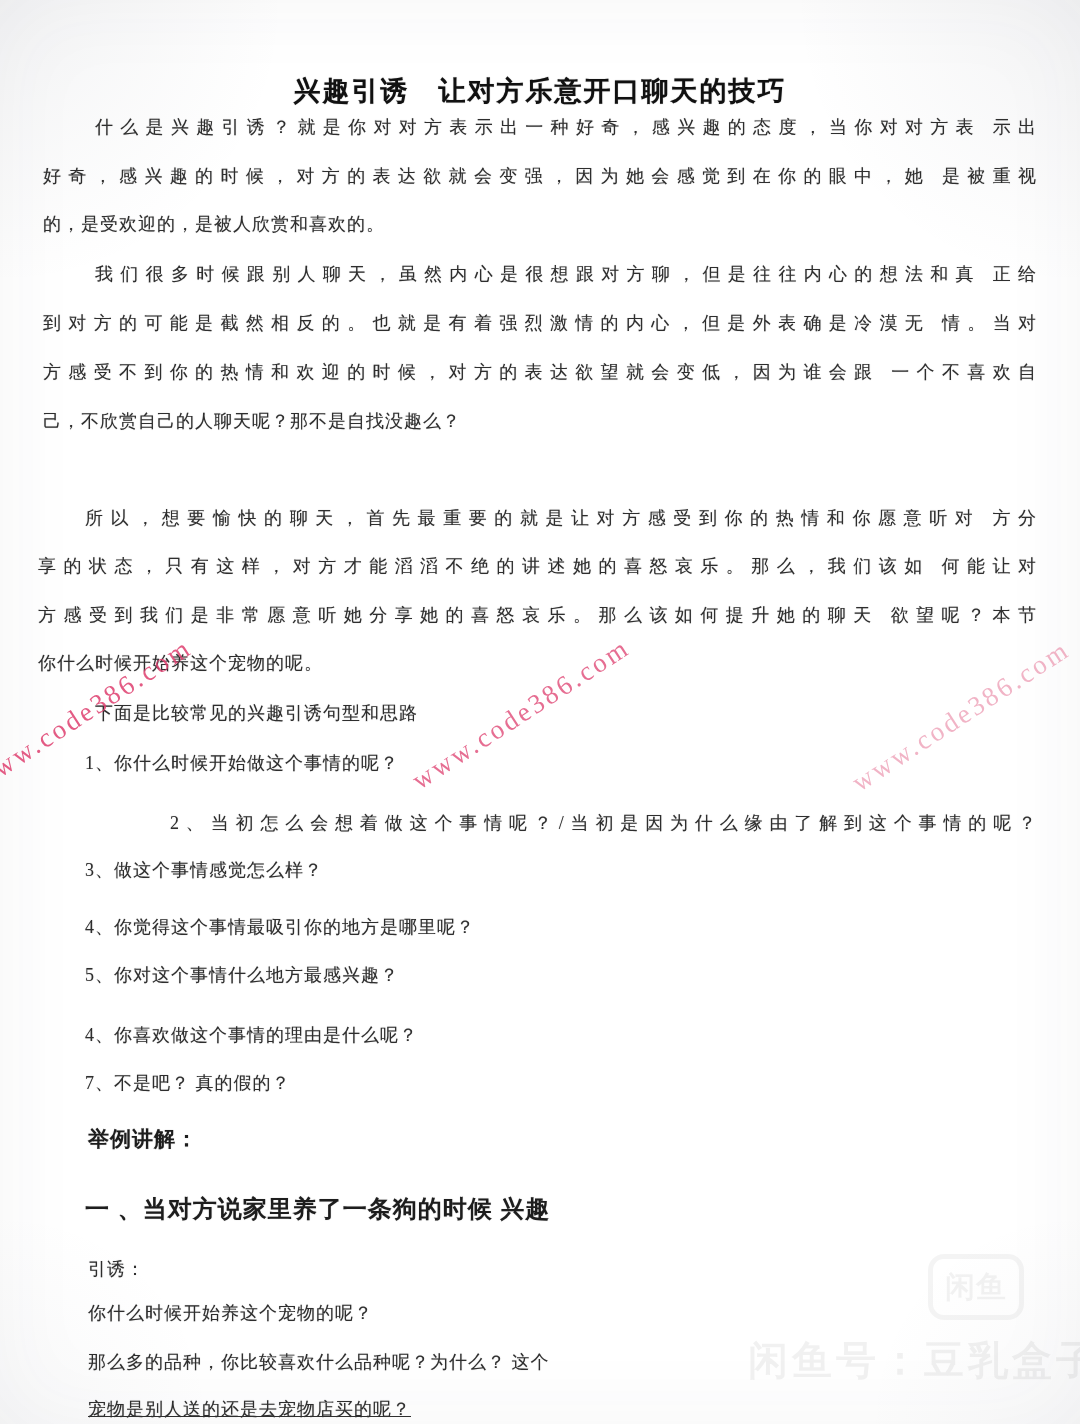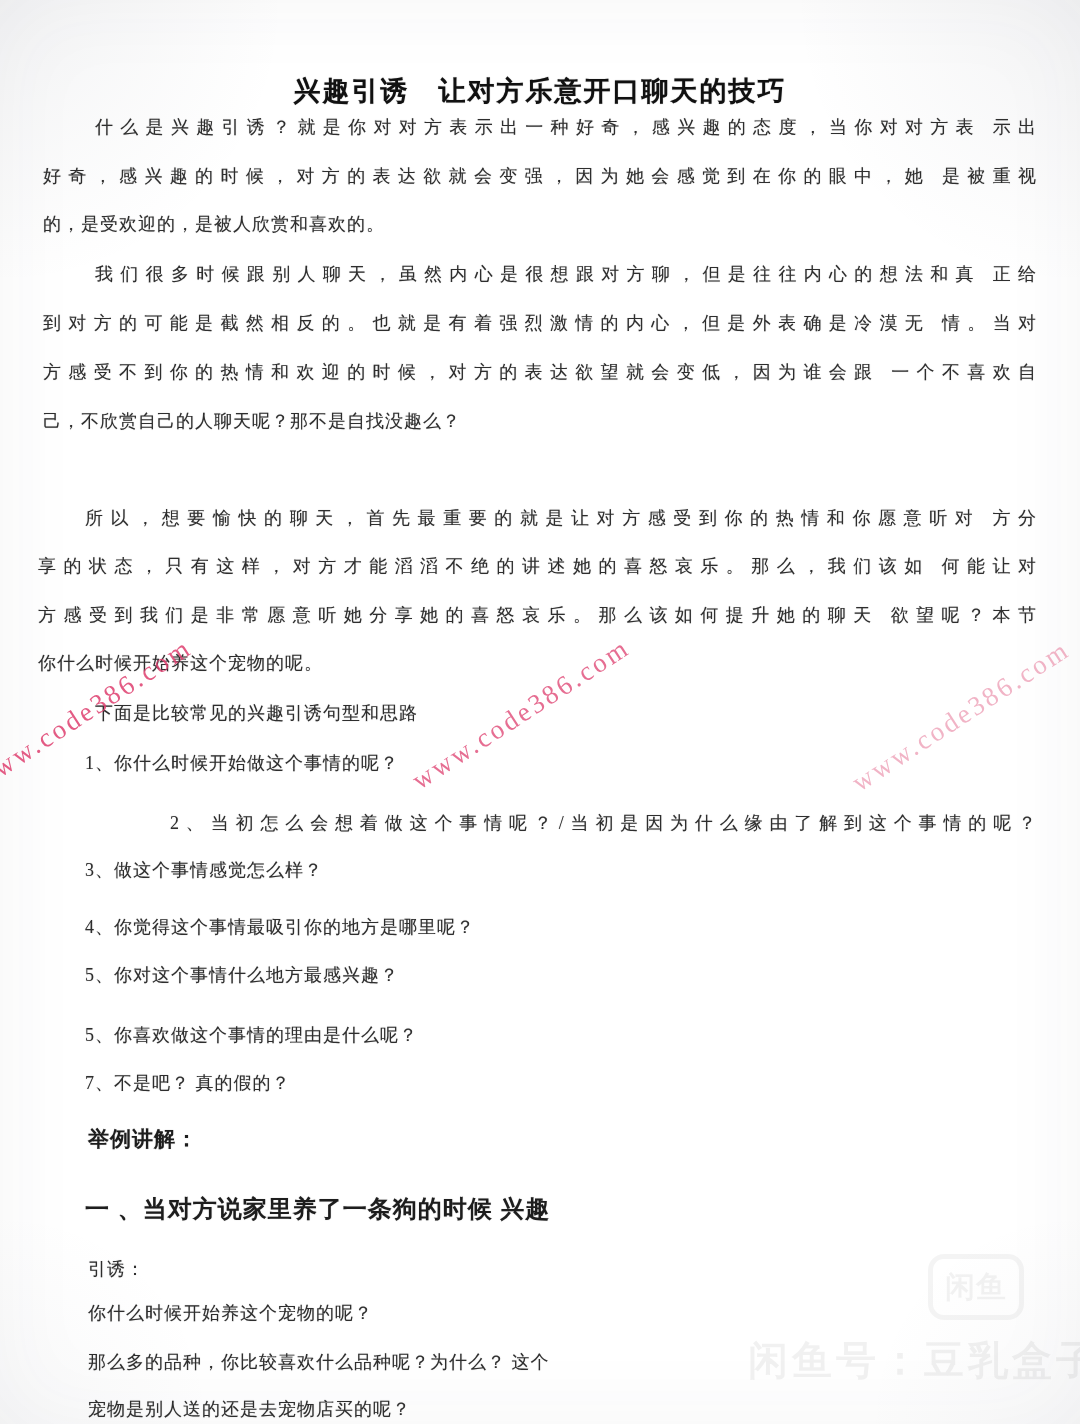--- a/index.html
+++ b/index.html
@@ -104,29 +104,29 @@
   <div class="ln full" style="left:85px;top:503px;width:952px;">所以，想要愉快的聊天，首先最重要的就是让对方感受到你的热情和你愿意听对 方分</div>
   <div class="ln full" style="left:38px;top:600px;width:999px;">方感受到我们是非常愿意听她分享她的喜怒哀乐。那么该如何提升她的聊天 欲望呢？本节</div>
   <div class="ln" style="left:38px;top:648px;">你什么时候开始养这个宠物的呢。</div>
 
   <div class="ln" style="left:95px;top:698px;">下面是比较常见的兴趣引诱句型和思路</div>
   <div class="ln" style="left:85px;top:748px;">1、你什么时候开始做这个事情的呢？</div>
   <div class="ln full" style="left:170px;top:808px;width:867px;">2、当初怎么会想着做这个事情呢？/当初是因为什么缘由了解到这个事情的呢？</div>
   <div class="ln" style="left:85px;top:855px;">3、做这个事情感觉怎么样？</div>
   <div class="ln" style="left:85px;top:912px;">4、你觉得这个事情最吸引你的地方是哪里呢？</div>
   <div class="ln" style="left:85px;top:960px;">5、你对这个事情什么地方最感兴趣？</div>
-  <div class="ln" style="left:85px;top:1020px;">5、你喜欢做这个事情的理由是什么呢？</div>
+  <div class="ln" style="left:85px;top:1020px;">4、你喜欢做这个事情的理由是什么呢？</div>
   <div class="ln" style="left:85px;top:1068px;">7、不是吧？ 真的假的？</div>
 
   <div class="ln hd" style="left:88px;top:1124px;font-size:21px;">举例讲解：</div>
   <div class="ln hd" style="left:85px;top:1194px;font-size:24px;">一 、当对方说家里养了一条狗的时候 兴趣</div>
   <div class="ln" style="left:88px;top:1254px;">引诱：</div>
   <div class="ln" style="left:88px;top:1298px;">你什么时候开始养这个宠物的呢？</div>
   <div class="ln" style="left:88px;top:1347px;">那么多的品种，你比较喜欢什么品种呢？为什么？ 这个</div>
-  <div class="ln" style="left:88px;top:1394px;">宠物是别人送的还是去宠物店买的呢？</div>
+  <div class="ln" style="left:88px;top:1394px;text-decoration:underline;">宠物是别人送的还是去宠物店买的呢？</div>
 
   <div class="wm wm1">www.code386.com</div>
   <div class="wm wm2">www.code386.com</div>
   <div class="wm wm3">www.code386.com</div>
 
   <div class="xy-logo">
     <span>闲鱼</span>
   </div>
   <div class="xy-account">闲鱼号：豆乳盒子</div>
 

